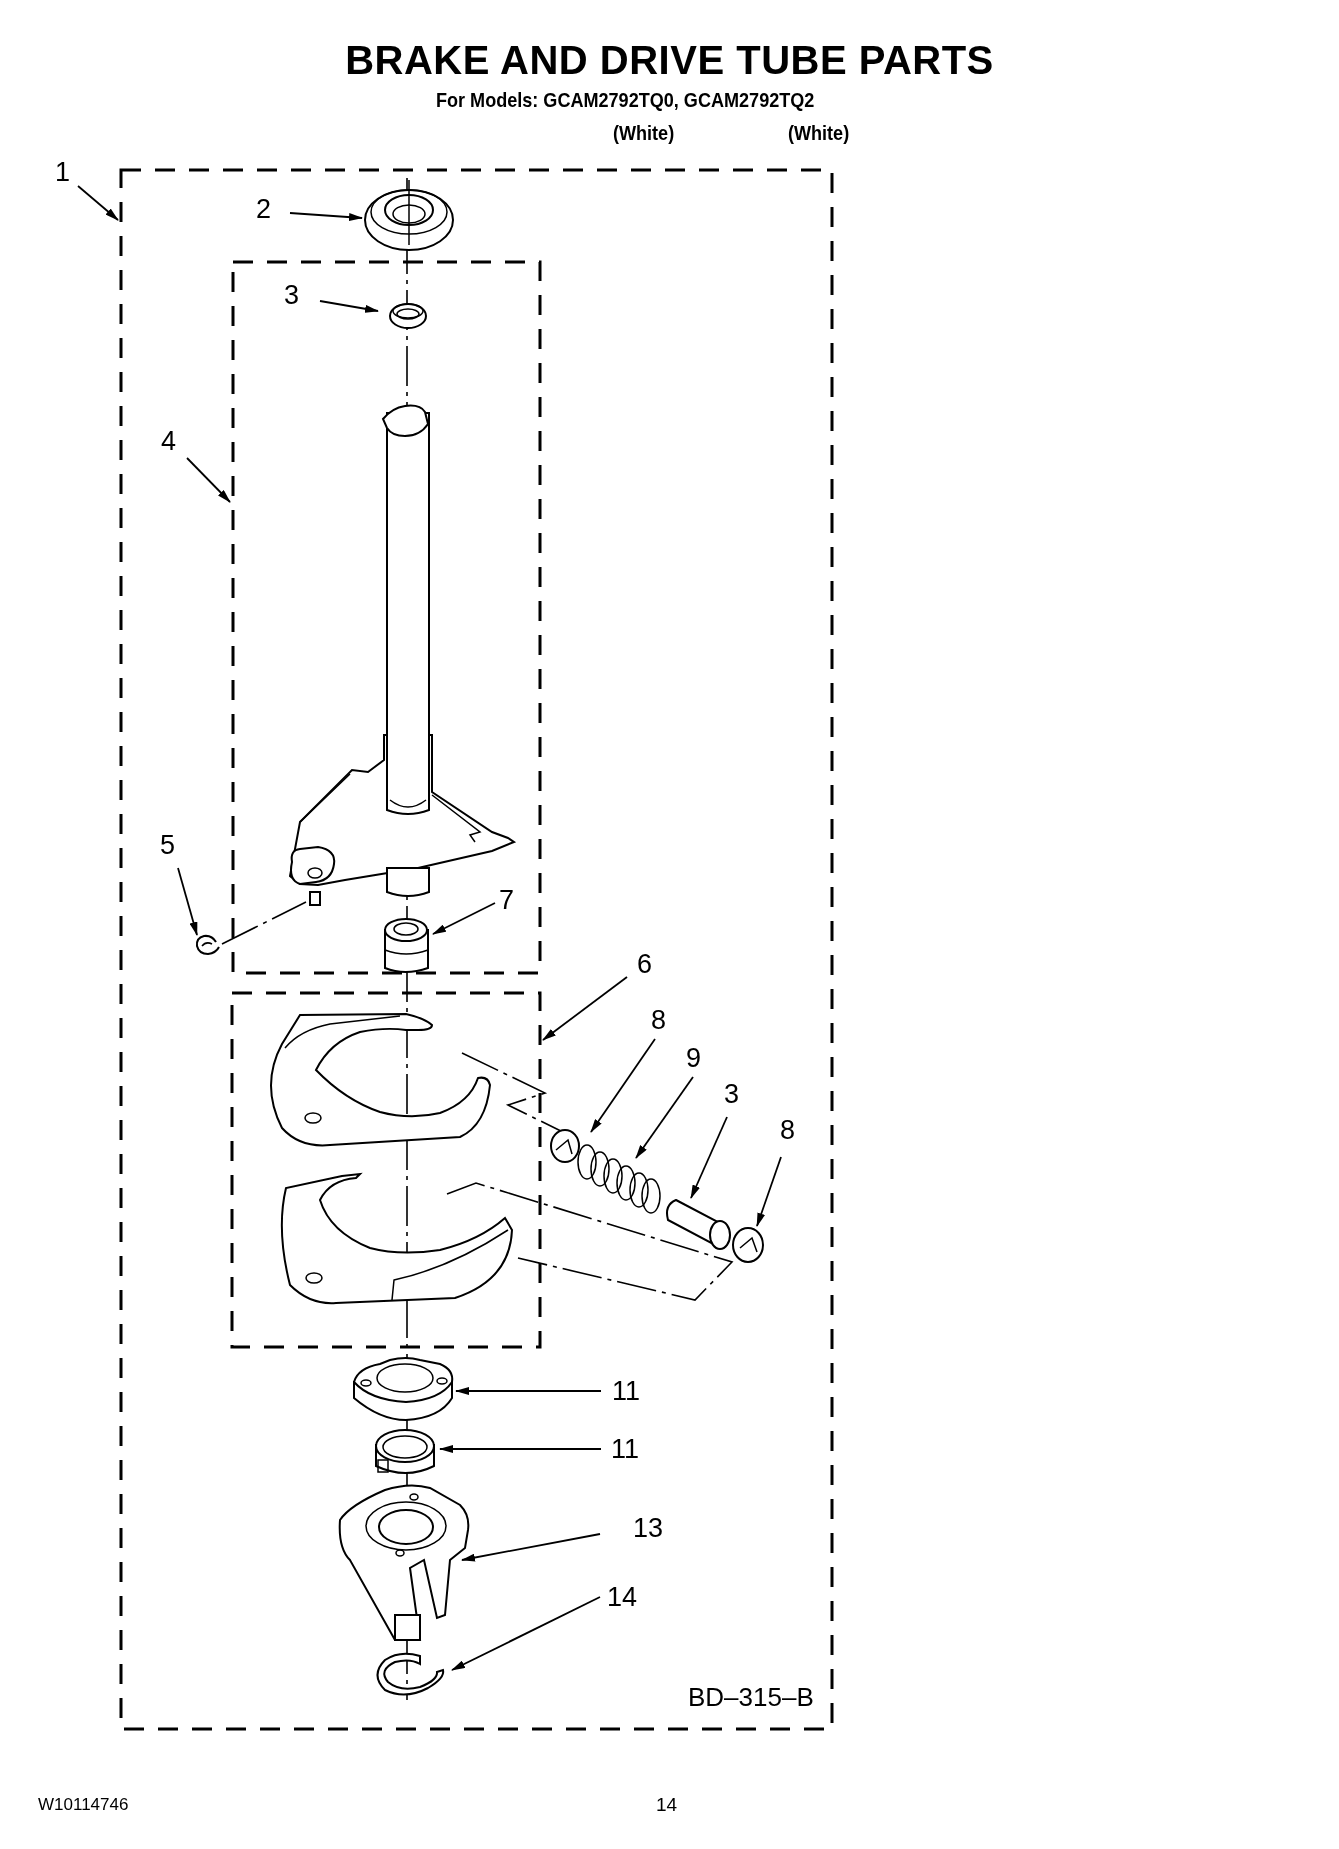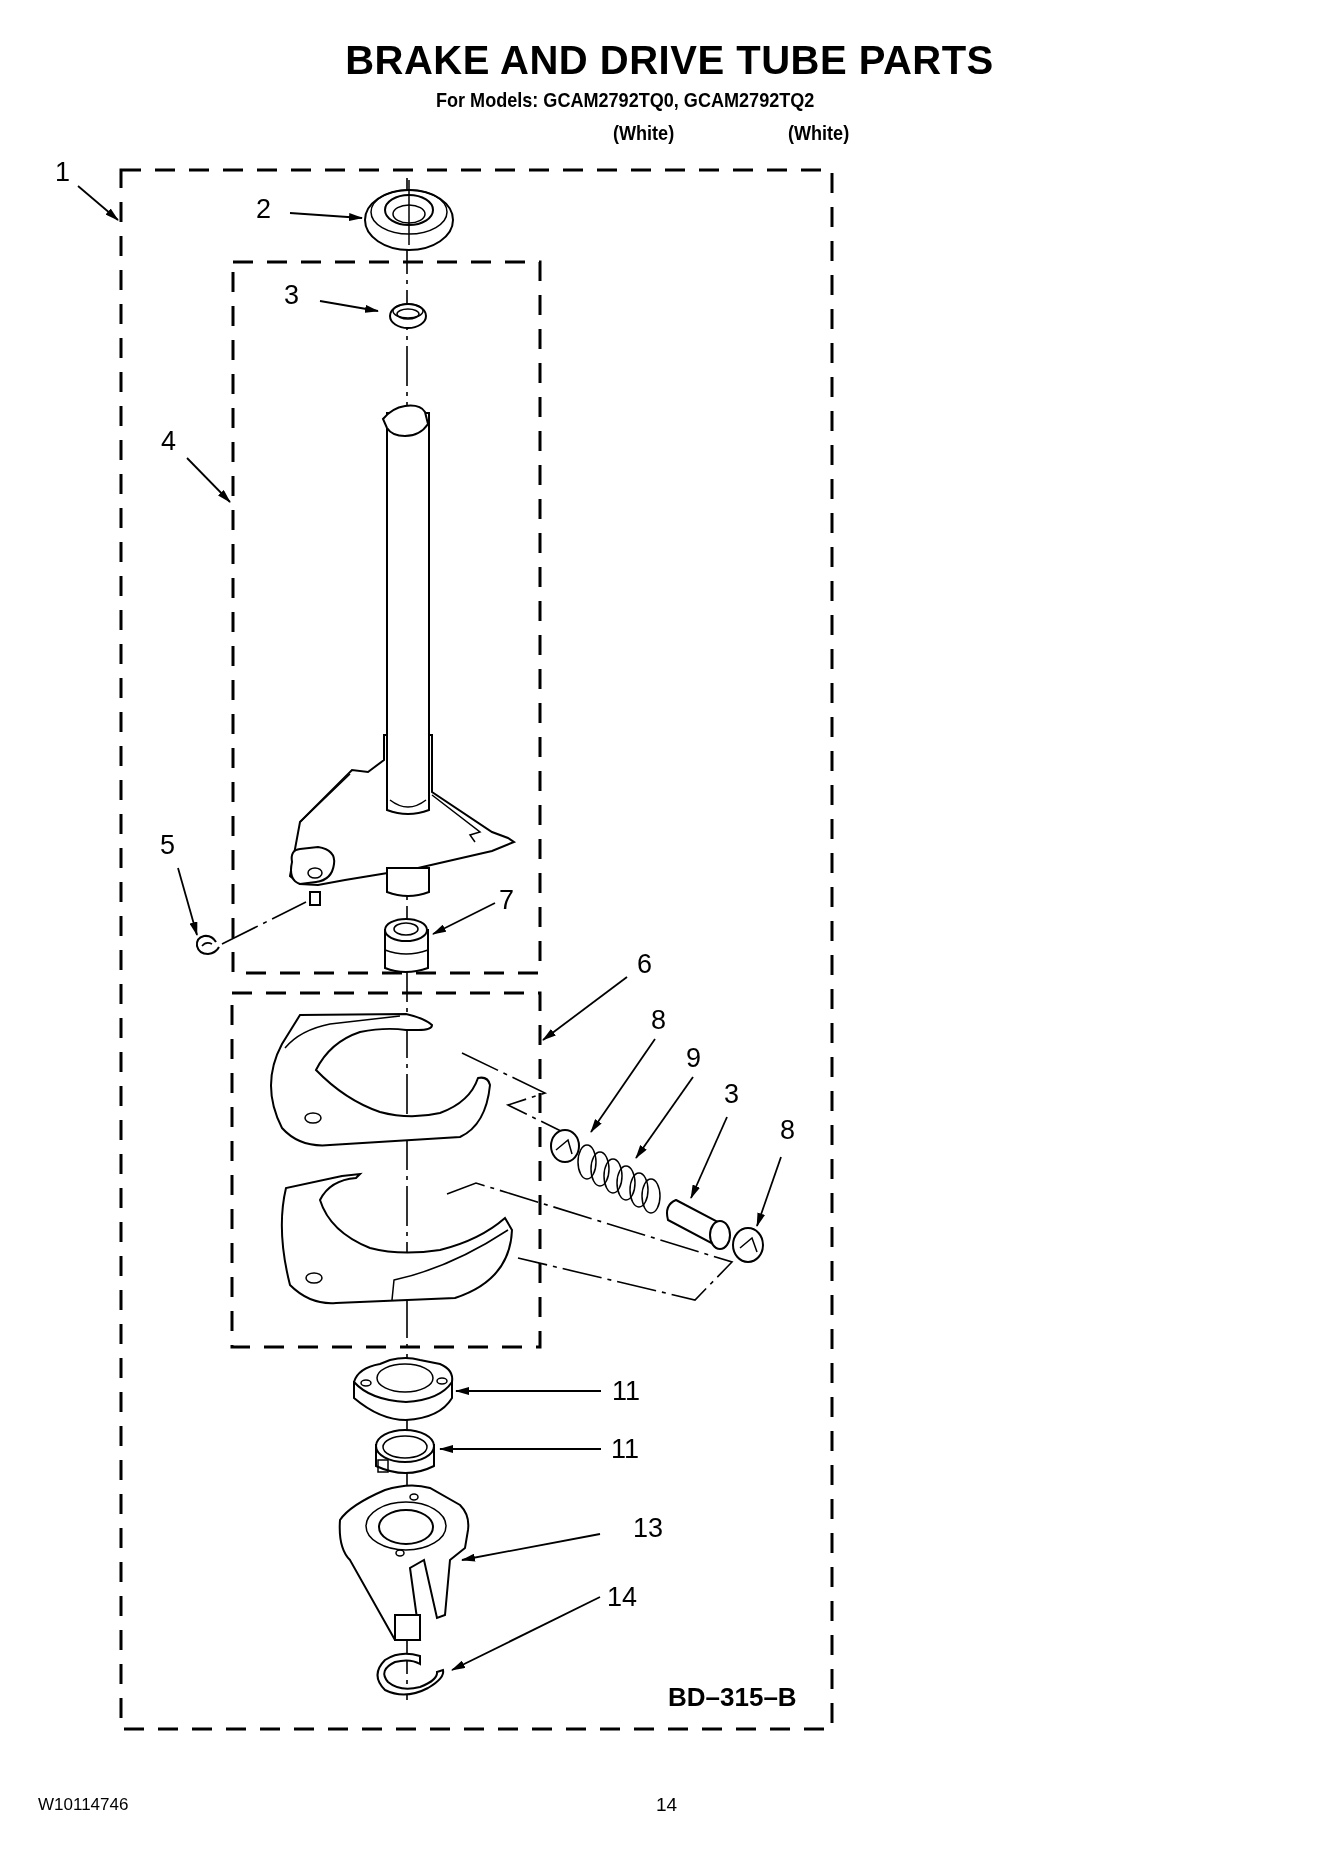--- a/index.html
+++ b/index.html
@@ -177,16 +177,16 @@
 <div class="abs callout" style="left:499px;top:886px;">7</div>
 <div class="abs callout" style="left:651px;top:1006px;">8</div>
 <div class="abs callout" style="left:686px;top:1044px;">9</div>
 <div class="abs callout" style="left:724px;top:1080px;">3</div>
 <div class="abs callout" style="left:780px;top:1116px;">8</div>
 <div class="abs callout" style="left:612px;top:1377px;">11</div>
 <div class="abs callout" style="left:611px;top:1435px;">11</div>
 <div class="abs callout" style="left:609px;top:1514px;margin-left:24px;">13</div>
 <div class="abs callout" style="left:607px;top:1583px;">14</div>
 
-<div id="diagram-code" class="abs" style="left:668px;top:1683px;font-weight:bold;">BD–315–B</div>
+<div id="diagram-code" class="abs" style="left:688px;top:1683px;">BD–315–B</div>
 
 <div id="doc-number" class="abs">W10114746</div>
 <div id="page-number" class="abs">14</div>
 
 </body></html>

